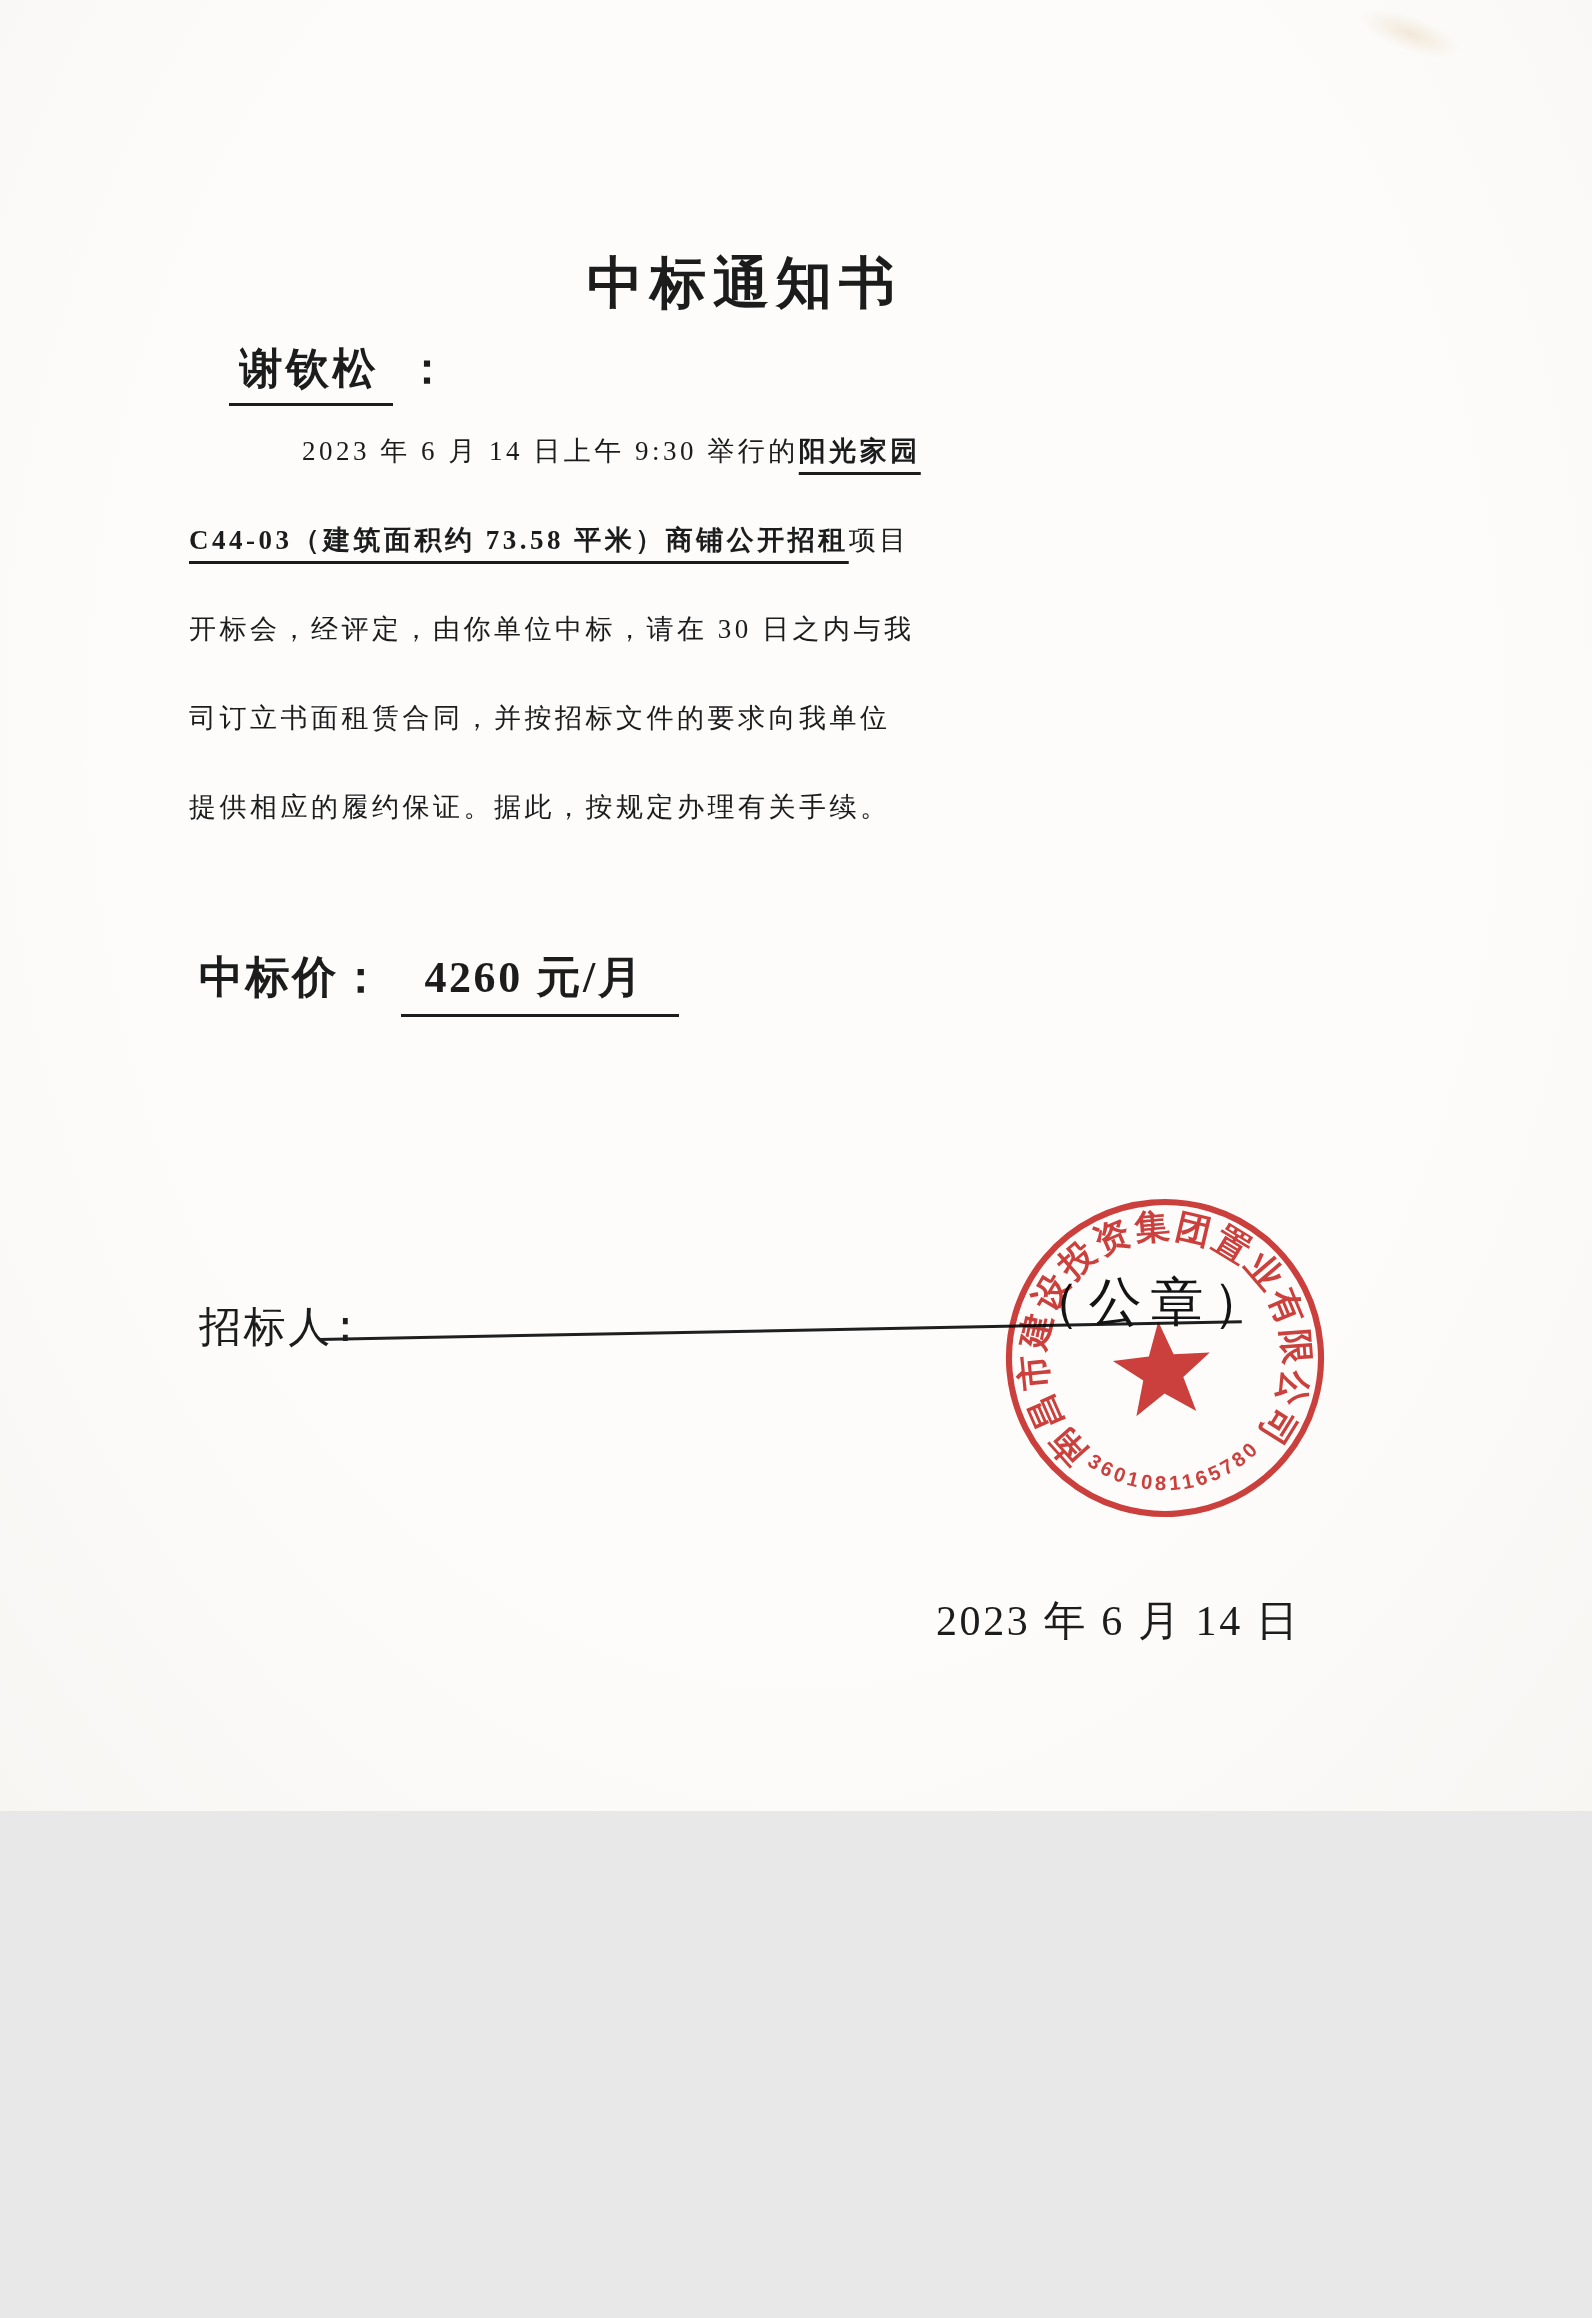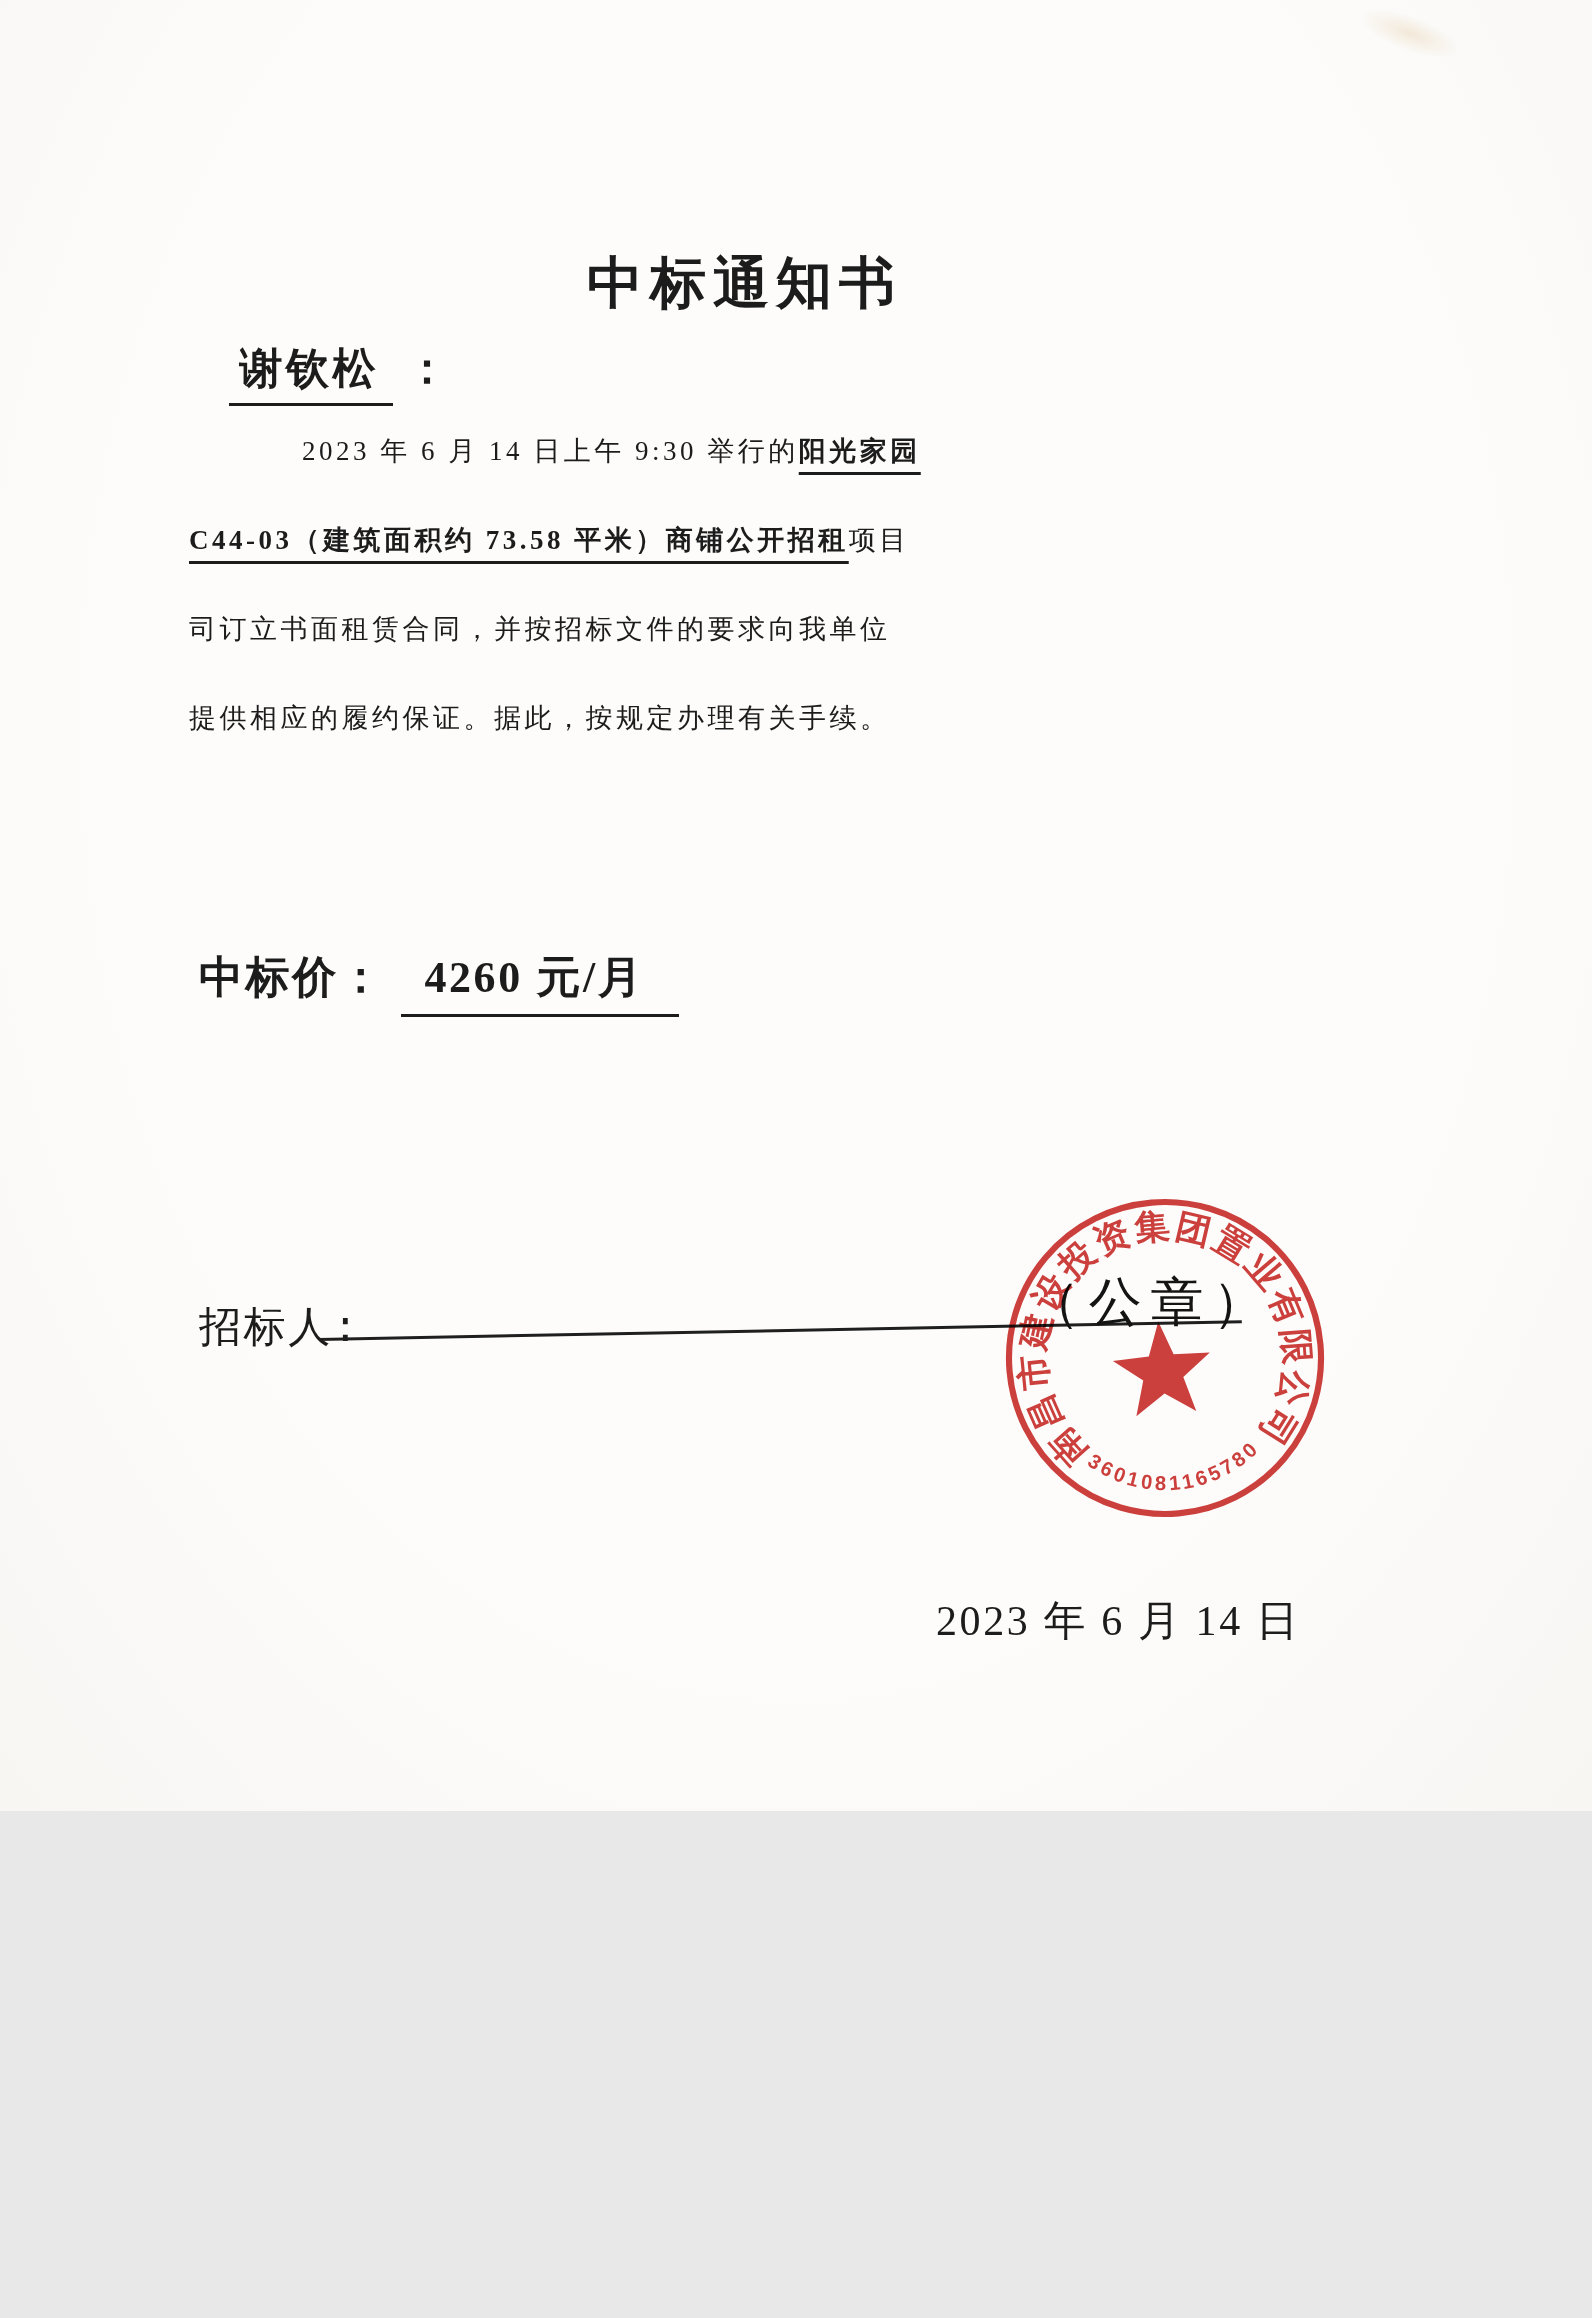--- a/index.html
+++ b/index.html
@@ -99,20 +99,21 @@
 
   <h1 class="doc-title">中标通知书</h1>
 
   <div class="recipient">
     <span class="name">谢钦松</span><span class="colon">：</span>
   </div>
 
   <div class="body-text">
       <div class="body-line indent"><span class="seg-normal">2023 年 6 月 14 日上午 9:30 举行的</span><span class="seg-bold-underline">阳光家园</span></div>
       <div class="body-line"><span class="seg-bold-underline">C44-03（建筑面积约 73.58 平米）商铺公开招租</span><span class="seg-normal">项目</span></div>
+      <div class="body-line"><span class="seg-normal">开标会，经评定，由你单位中标，请在 30 日之内与我</span></div>
       <div class="body-line"><span class="seg-normal">司订立书面租赁合同，并按招标文件的要求向我单位</span></div>
       <div class="body-line"><span class="seg-normal">提供相应的履约保证。据此，按规定办理有关手续。</span></div>
     </div>
 
   <div class="price-line">
     <span>中标价：</span><span class="price-value">4260 元/月</span>
   </div>
 
   <div class="signature-label">招标人:</div>
   <div class="signature-line"></div>

